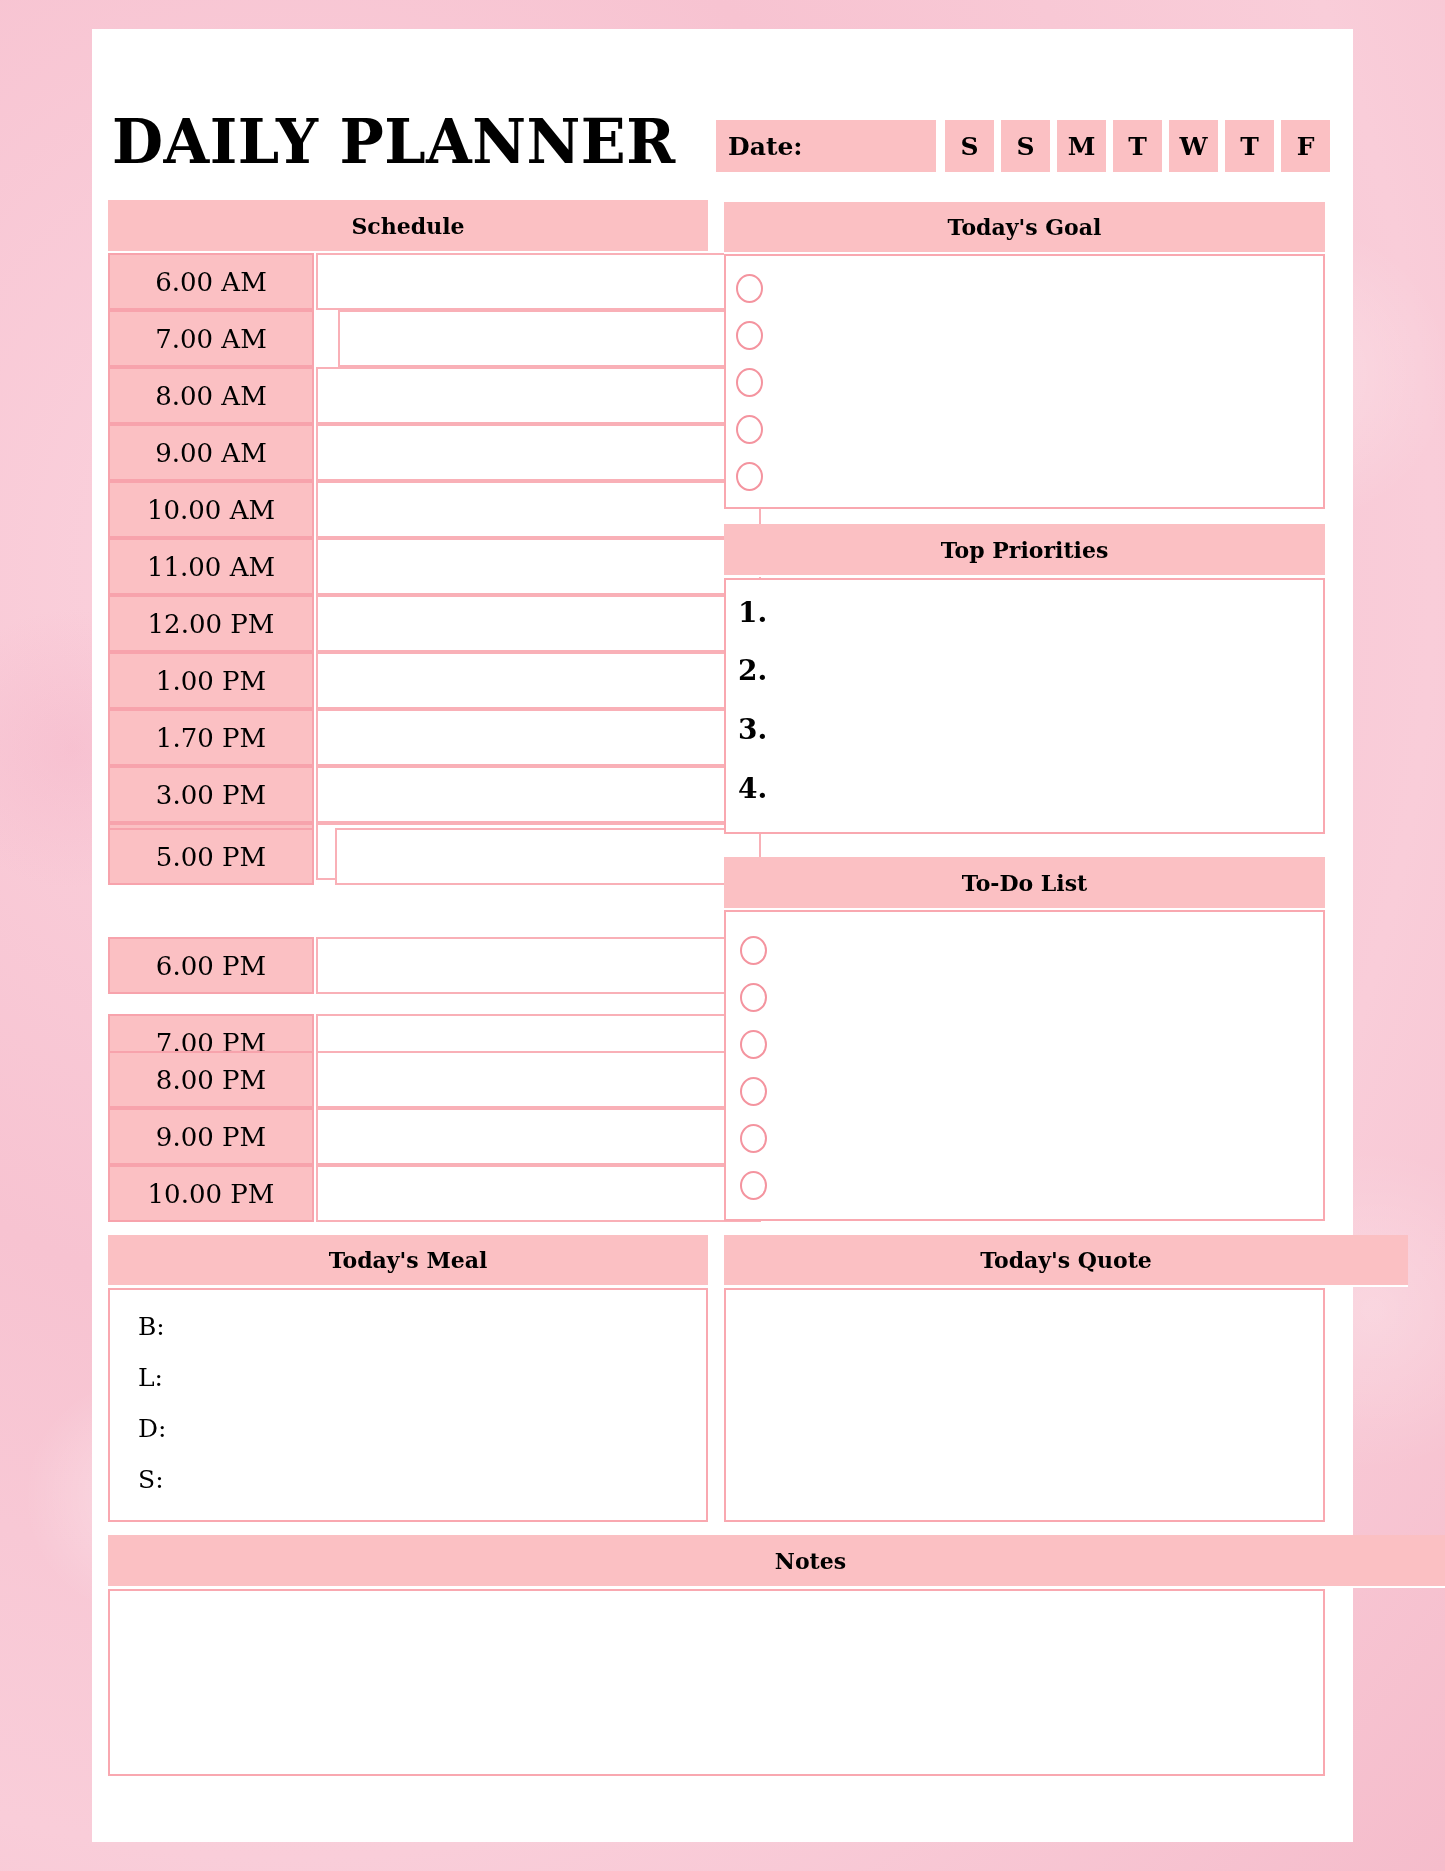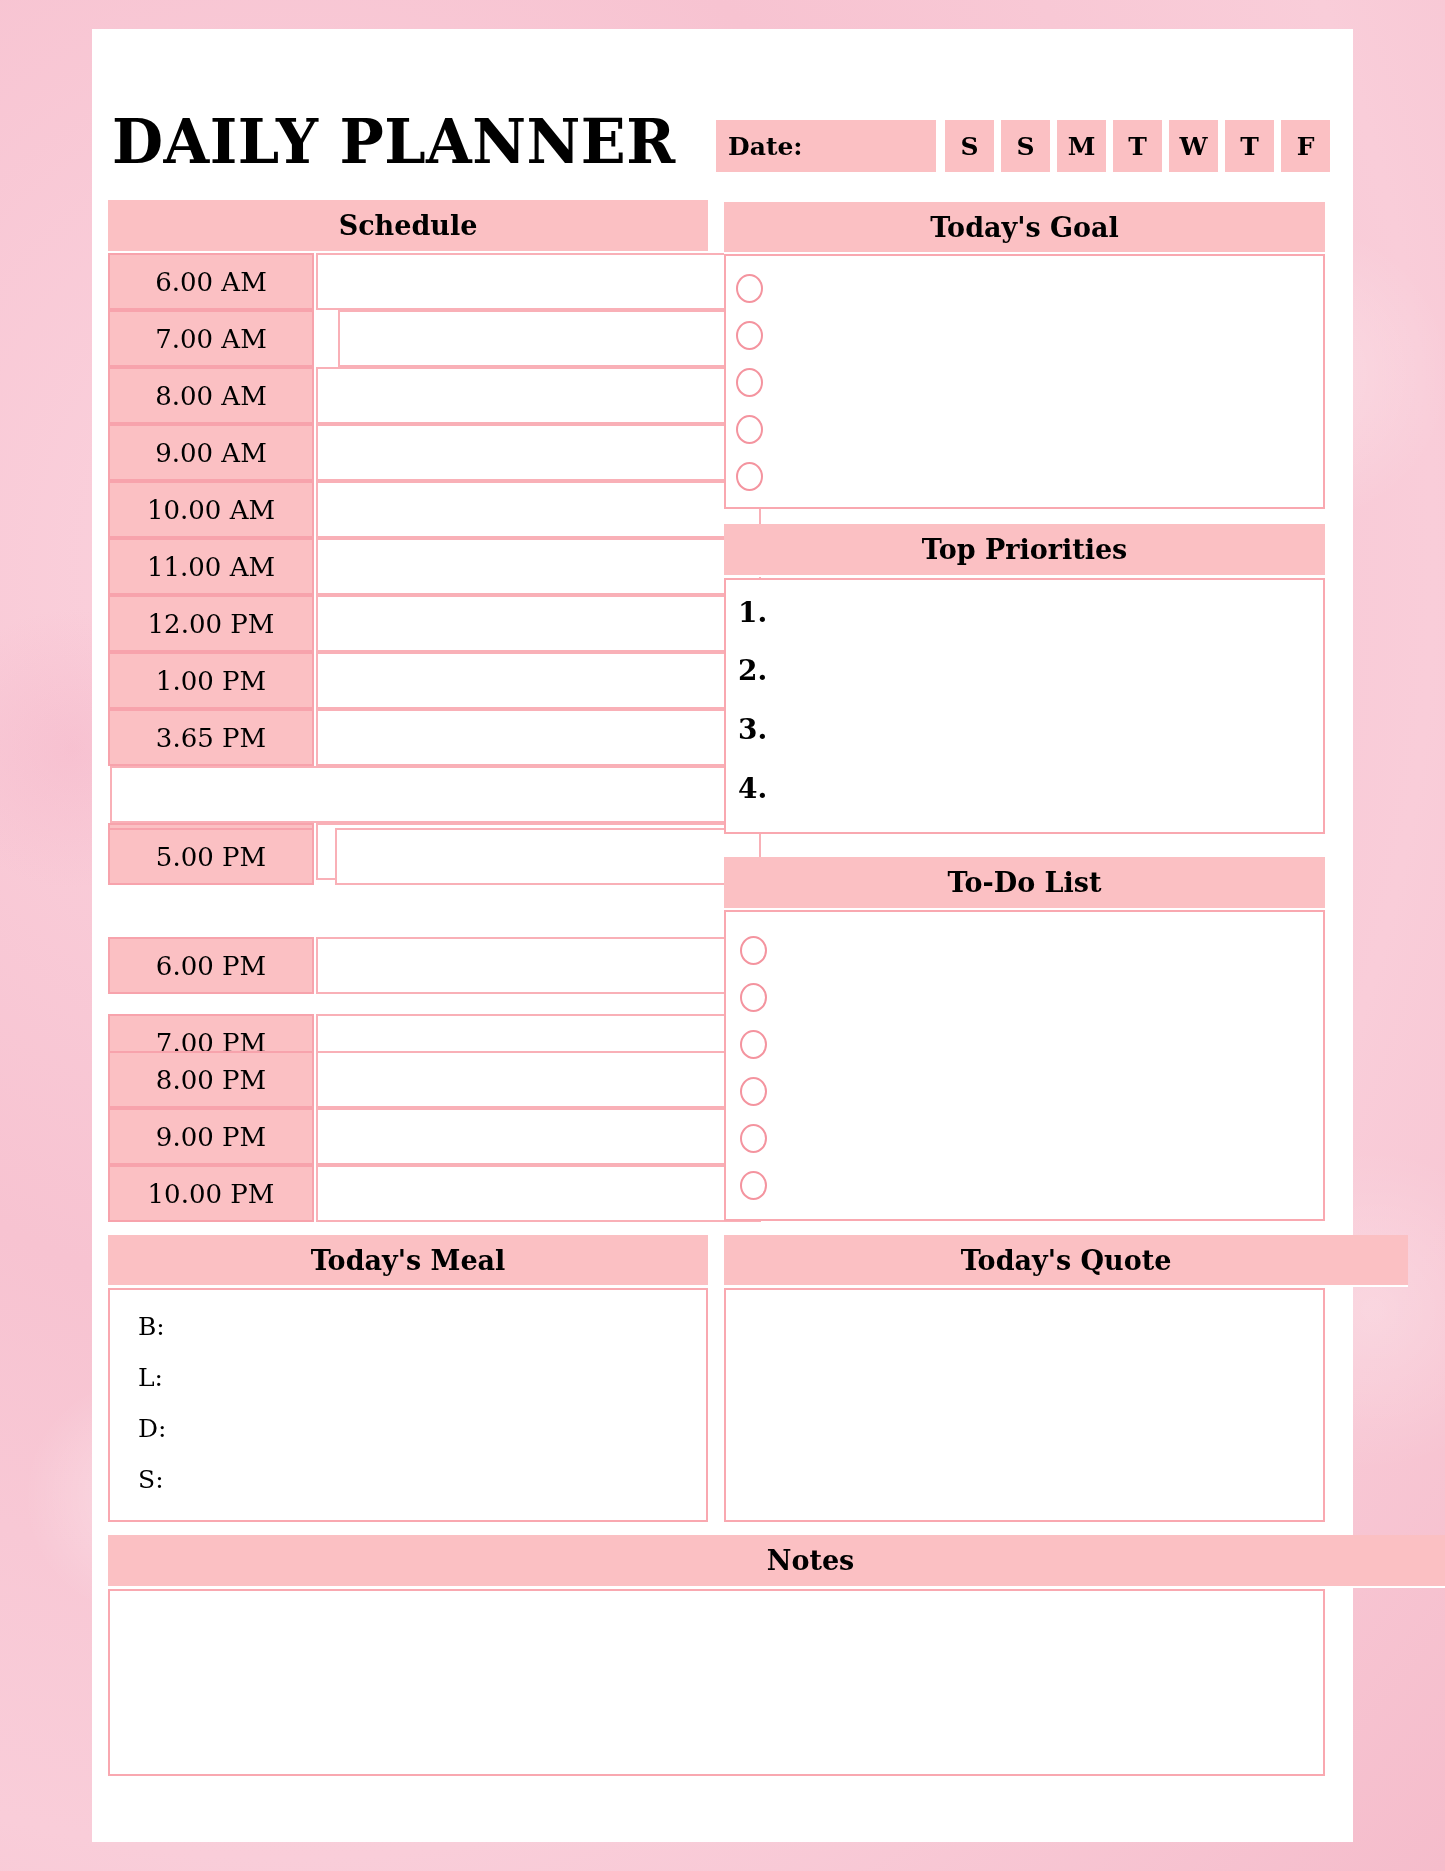--- a/index.html
+++ b/index.html
@@ -22,21 +22,21 @@
     left:112px; top:104px; font-size:62px; font-weight:bold; color:#000;
     letter-spacing:0.5px; line-height:76px; white-space:nowrap;
     font-family: "DejaVu Serif", serif;
     transform: scaleX(0.95); transform-origin:left center;
   }
   .pinkbox { background:#fbc0c3; }
   .date-box { left:716px; top:120px; width:220px; height:52px; display:flex; align-items:center; padding-left:12px;
     font-weight:bold; font-size:25px; color:#000; }
   .day-box { top:120px; width:49px; height:52px; display:flex; align-items:center; justify-content:center;
     font-weight:bold; font-size:25px; color:#000; }
-  .sec-header { display:flex; align-items:center; justify-content:center; font-weight:bold; font-size:27px; color:#000;
+  .sec-header { display:flex; align-items:center; justify-content:center; font-weight:bold; font-size:22px; color:#000;
     background:#fbc0c3; border-bottom:2px solid #fff; }
   .sec-body { background:#fff; border:2px solid #f9a8b0; }
   .sched-row { left:108px; width:653px; height:57px; display:flex; }
   .sched-time { width:206px; height:57px; background:#fbc0c3; border:2px solid #f7a3ac; box-sizing:border-box;
     display:flex; align-items:center; justify-content:center; font-size:26px; color:#000; }
   .sched-slot { flex:1; height:57px; border:2px solid #f9b0b7; box-sizing:border-box; background:#fff; margin-left:2px; }
   .circle { width:27px; height:29px; border:2px solid #f4949f; border-radius:50%; box-sizing:border-box; background:#fff; }
   .prio-num { font-weight:bold; font-size:28px; color:#000; }
   .meal-label { font-size:25px; color:#000; }
 </style>
@@ -89,24 +89,25 @@
     </div>
     <div class="abs sched-row" style="top: 595px;">
       <div class="sched-time">12.00 PM</div>
       <div class="sched-slot"></div>
     </div>
     <div class="abs sched-row" style="top: 652px;">
       <div class="sched-time">1.00 PM</div>
       <div class="sched-slot"></div>
     </div>
     <div class="abs sched-row" style="top: 709px;">
-      <div class="sched-time">3.65 PM</div>
+      <div class="sched-time">1.70 PM</div>
       <div class="sched-slot"></div>
     </div>
     <div class="abs sched-row" style="top: 766px;">
+      <div class="sched-time">3.00 PM</div>
       <div class="sched-slot"></div>
     </div>
     <div class="abs sched-row" style="top: 823px;">
       <div class="sched-time">4.00 PM</div>
       <div class="sched-slot"></div>
     </div>
     <div class="abs sched-row" style="top: 828px; gap: 19px;">
       <div class="sched-time">5.00 PM</div>
       <div class="sched-slot"></div>
     </div>

